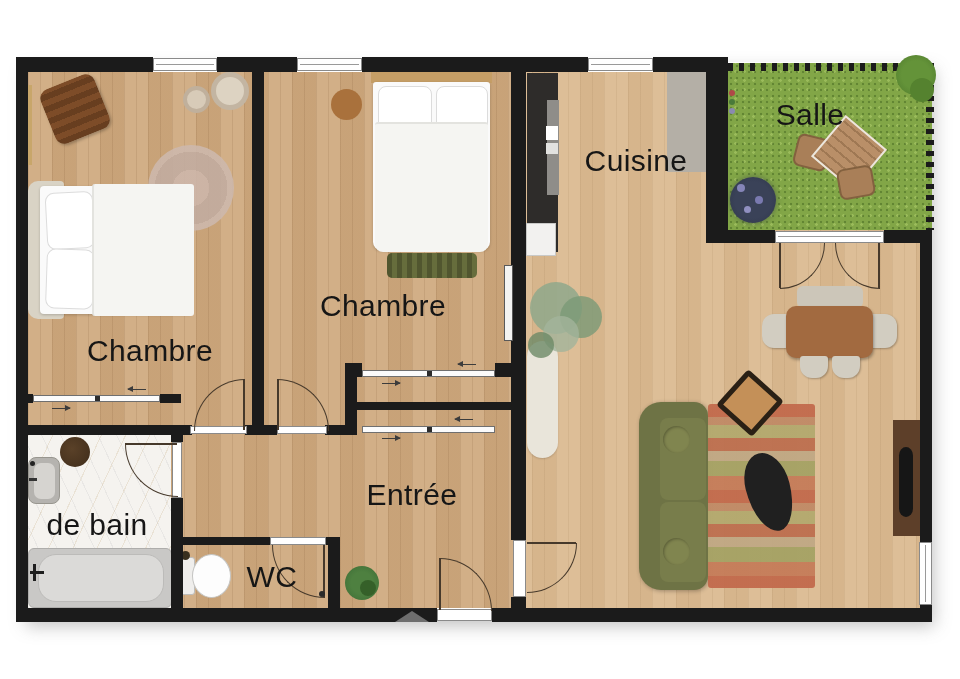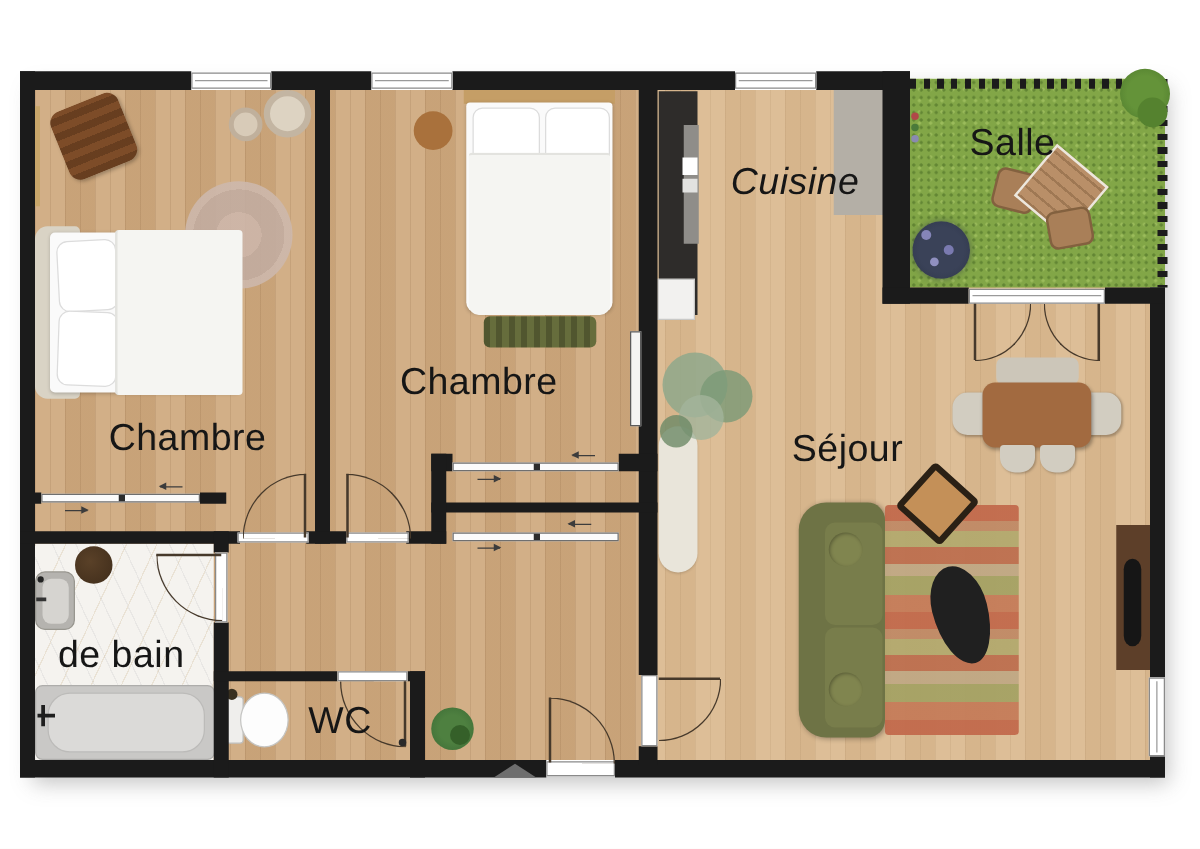--- a/index.html
+++ b/index.html
@@ -210,20 +210,20 @@
   <div class="leaf" style="left:527px;top:542px;width:49px;height:2px;"></div>
   <div class="arc arc-tr" style="left:440px;top:558px;width:51px;height:52px;"></div>
   <div class="leaf" style="left:439px;top:558px;width:2px;height:52px;"></div>
   <div class="arc arc-br" style="left:780px;top:243px;width:44px;height:45px;"></div>
   <div class="leaf" style="left:779px;top:243px;width:2px;height:45px;"></div>
   <div class="arc arc-bl" style="left:835px;top:243px;width:44px;height:45px;"></div>
   <div class="leaf" style="left:878px;top:243px;width:2px;height:45px;"></div>
 
   <div class="label" style="left:150px;top:351px;">Chambre</div>
   <div class="label" style="left:383px;top:306px;">Chambre</div>
-  <div class="label" style="left:636px;top:146px;font-style:italic;">Cuisine</div>
+  <div class="label" style="left:636px;top:161px;">Cuisine</div>
   <div class="label" style="left:810px;top:115px;">Salle</div>
-  <div class="label" style="left:678px;top:360px;">Séjour</div>
+  <div class="label" style="left:412px;top:495px;">Entrée</div>
   <div class="label" style="left:97px;top:504px;text-align:center;line-height:1.25;">
     <span style="display:block;margin-top:41px;">de bain</span>
   </div>
   <div class="label" style="left:272px;top:577px;">WC</div>
 </div>
 
 </body></html>

